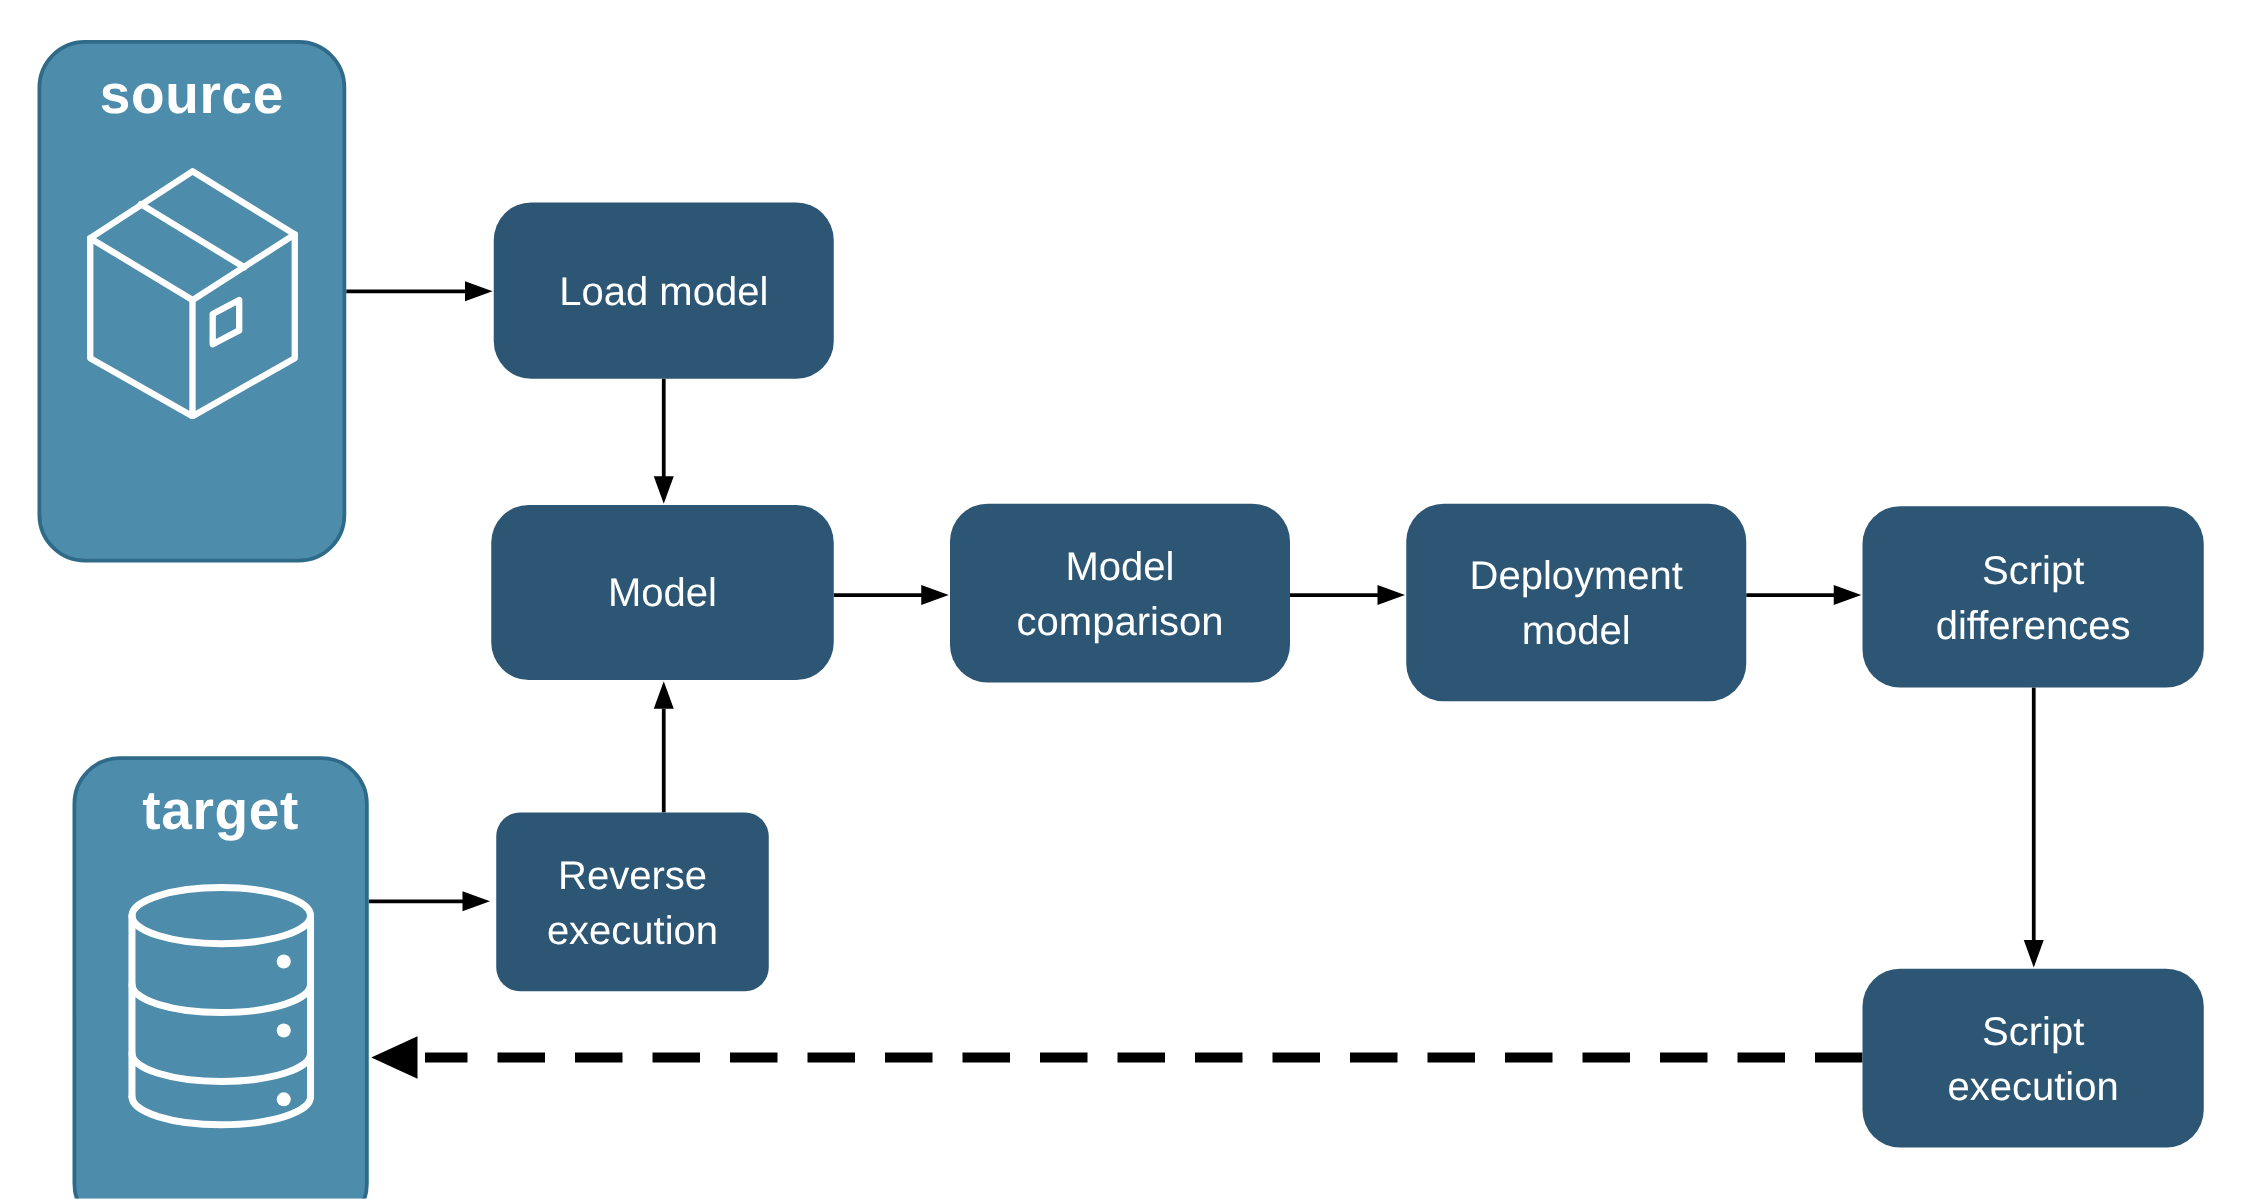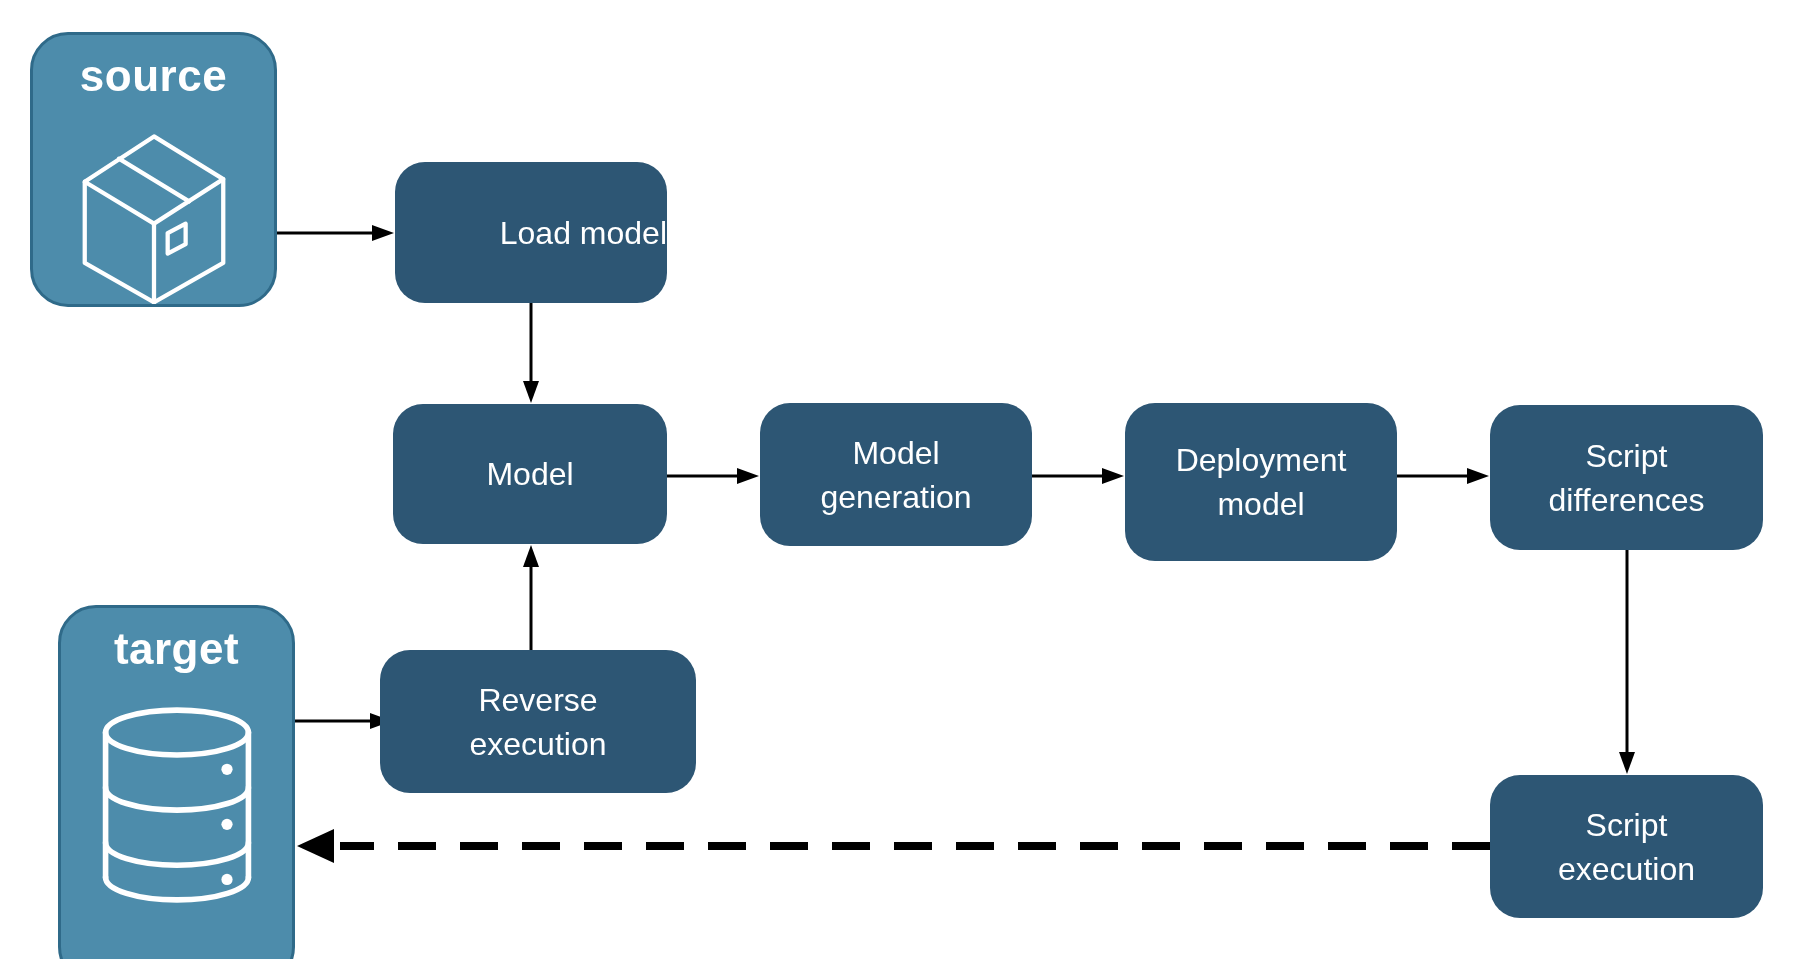--- a/index.html
+++ b/index.html
@@ -88,21 +88,21 @@
     <g>
       <line x1="531" y1="650" x2="531" y2="567" stroke="#000" stroke-width="3"></line>
       <polygon points="531,545 523,567 539,567" fill="#000"></polygon>
     </g>
     <g>
       <line x1="1490" y1="846" x2="340" y2="846" stroke="#000" stroke-width="8" stroke-dasharray="38 24"></line>
       <polygon points="297,846 334,829 334,863" fill="#000"></polygon>
     </g>
   </svg>
 
-  <div class="entity" style="left:30px; top:32px; width:247px; height:275px;">
+  <div class="entity" style="left:30px; top:32px; width:247px; height:418px;">
     <div class="entity-label">source</div>
     <svg class="entity-icon" width="172" height="202" viewBox="0 0 170 200" fill="none" stroke="#ffffff" stroke-width="5" stroke-linejoin="round" stroke-linecap="round">
       <path d="M85,4 L166,54 L85,106 L4,57 Z"></path>
       <path d="M4,57 L4,152 L85,198 L85,106"></path>
       <path d="M166,54 L166,152 L85,198"></path>
       <path d="M44,30 L126,80"></path>
       <polygon points="101,117 122,106 122,130 101,141"></polygon>
     </svg>
   </div>
 
@@ -114,44 +114,44 @@
       <path d="M143,26 L143,168"></path>
       <path d="M3,168 A70,22 0 0 0 143,168"></path>
       <path d="M3,80 A70,22 0 0 0 143,80"></path>
       <path d="M3,134 A70,22 0 0 0 143,134"></path>
       <circle cx="122" cy="62" r="5.5" fill="#ffffff" stroke="none"></circle>
       <circle cx="122" cy="116" r="5.5" fill="#ffffff" stroke="none"></circle>
       <circle cx="122" cy="170" r="5.5" fill="#ffffff" stroke="none"></circle>
     </svg>
   </div>
 
-  <div class="node" style="left:395px; top:162px; width:272px; height:141px;align-items:flex-end;">
+  <div class="node" style="left:395px; top:162px; width:272px; height:141px;">
     <span class="node-line">Load model</span>
   </div>
 
   <div class="node" style="left:393px; top:404px; width:274px; height:140px;">
     <span class="node-line">Model</span>
   </div>
 
   <div class="node" style="left:760px; top:403px; width:272px; height:143px;">
     <span class="node-line">Model</span>
-    <span class="node-line">generation</span>
+    <span class="node-line">comparison</span>
   </div>
 
   <div class="node" style="left:1125px; top:403px; width:272px; height:158px;">
     <span class="node-line">Deployment</span>
     <span class="node-line">model</span>
   </div>
 
   <div class="node" style="left:1490px; top:405px; width:273px; height:145px;">
     <span class="node-line">Script</span>
     <span class="node-line">differences</span>
   </div>
 
-  <div class="node" style="left:380px; top:650px; width:316px; height:143px;">
+  <div class="node" style="left:397px; top:650px; width:218px; height:143px;border-radius:19px;">
     <span class="node-line">Reverse</span>
     <span class="node-line">execution</span>
   </div>
 
   <div class="node" style="left:1490px; top:775px; width:273px; height:143px;">
     <span class="node-line">Script</span>
     <span class="node-line">execution</span>
   </div>
 
 </div>

